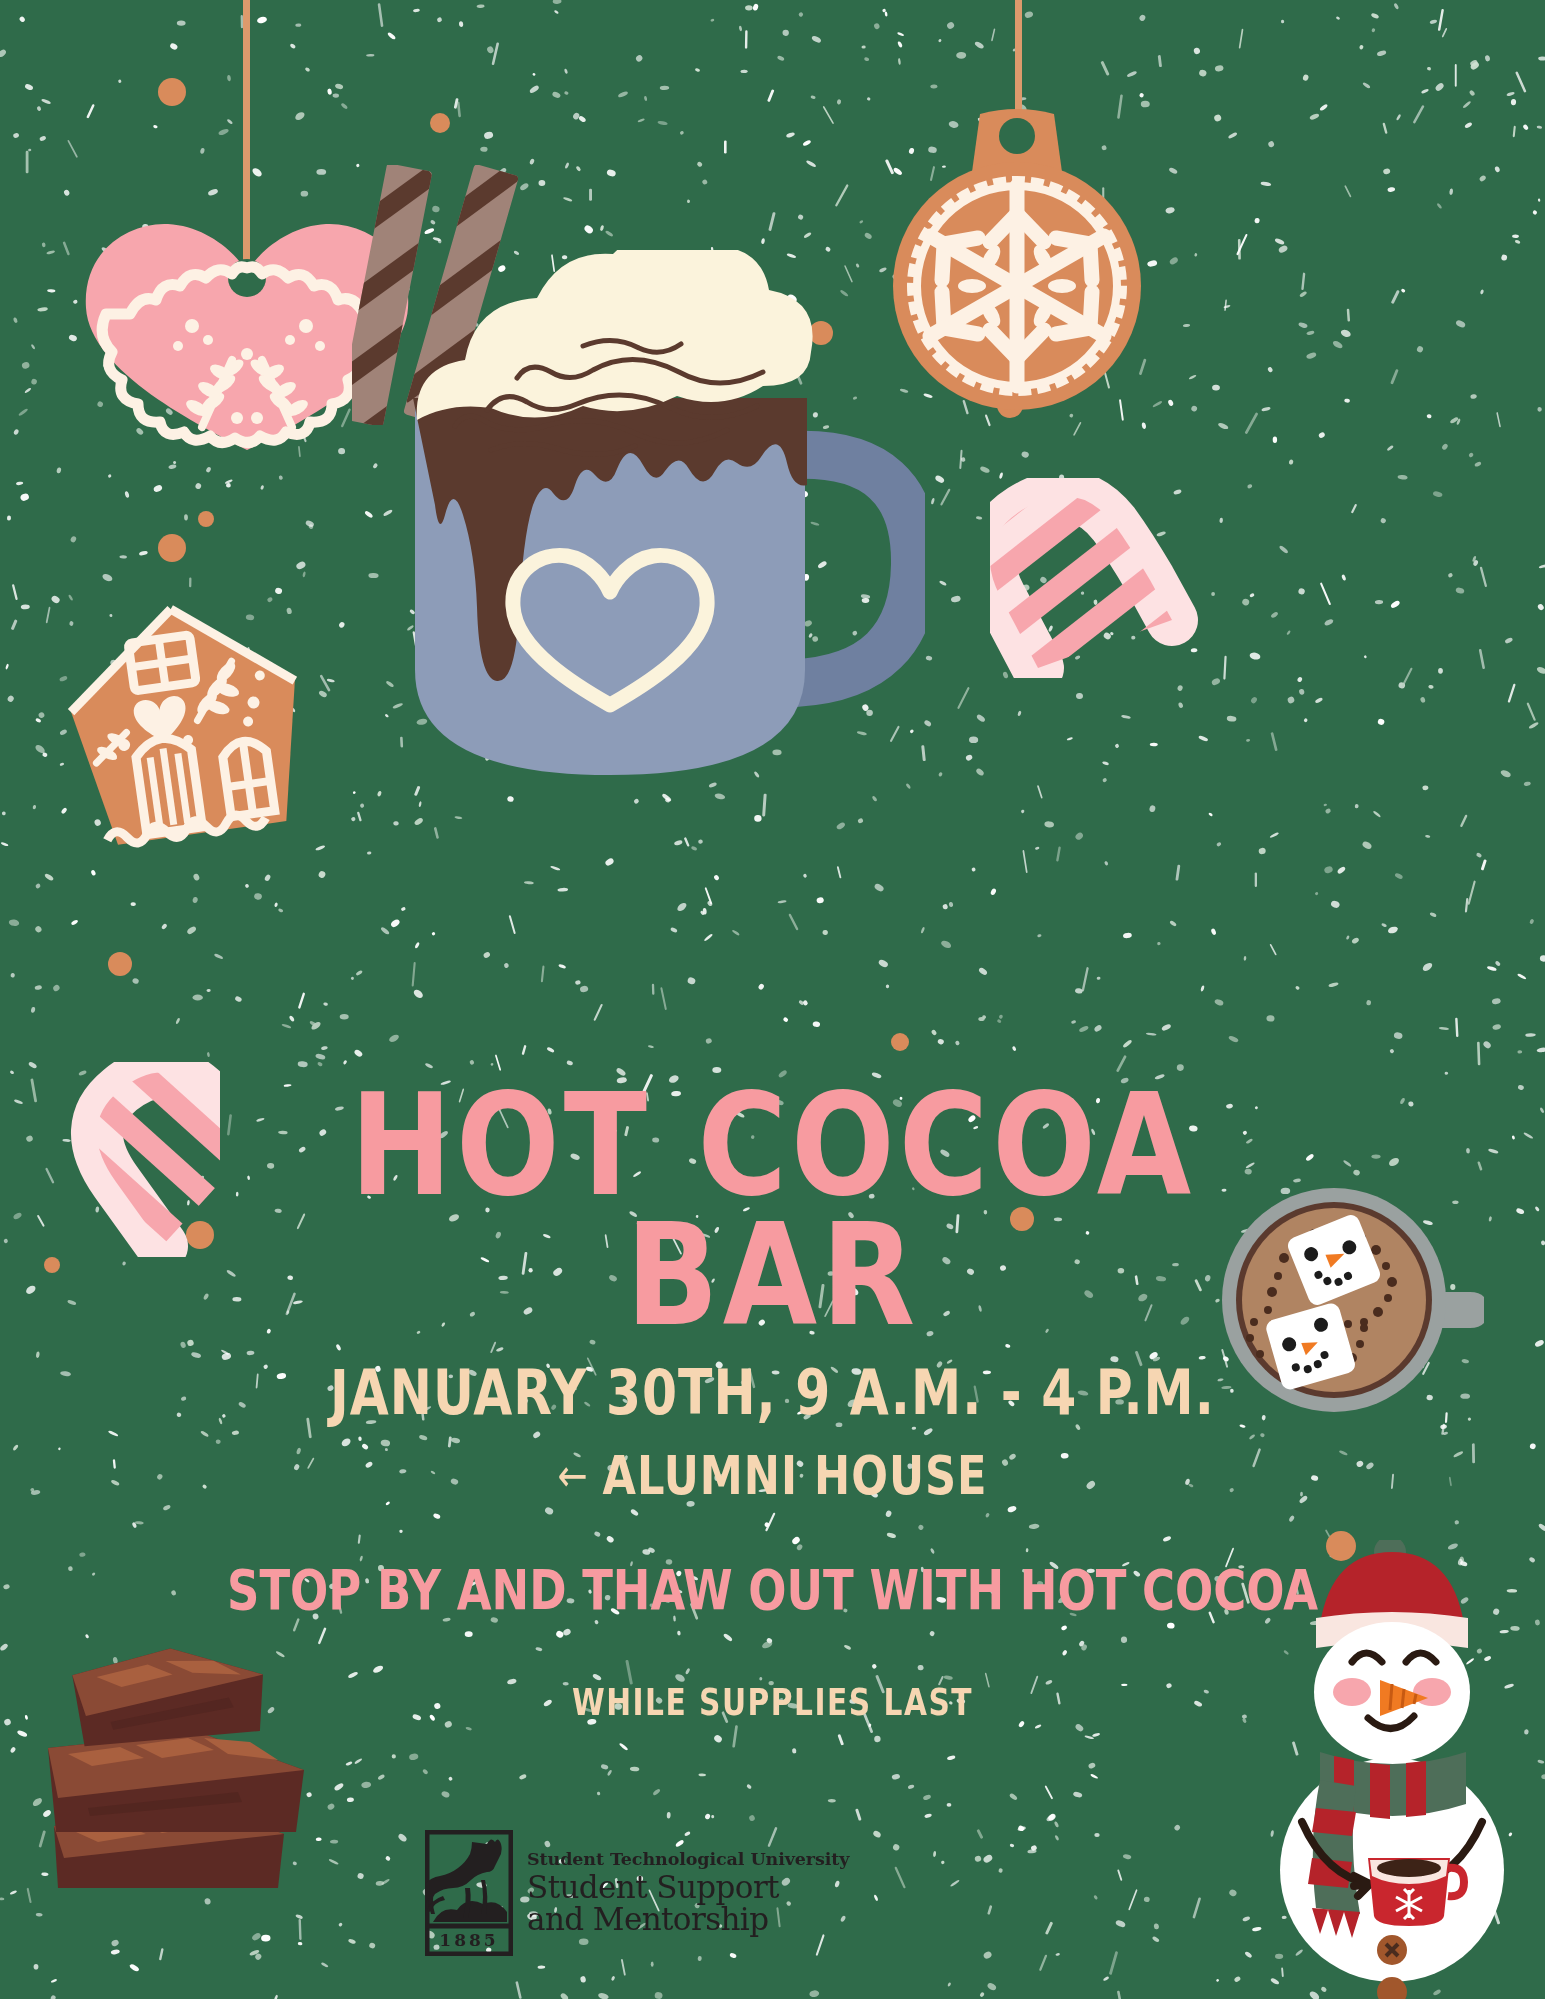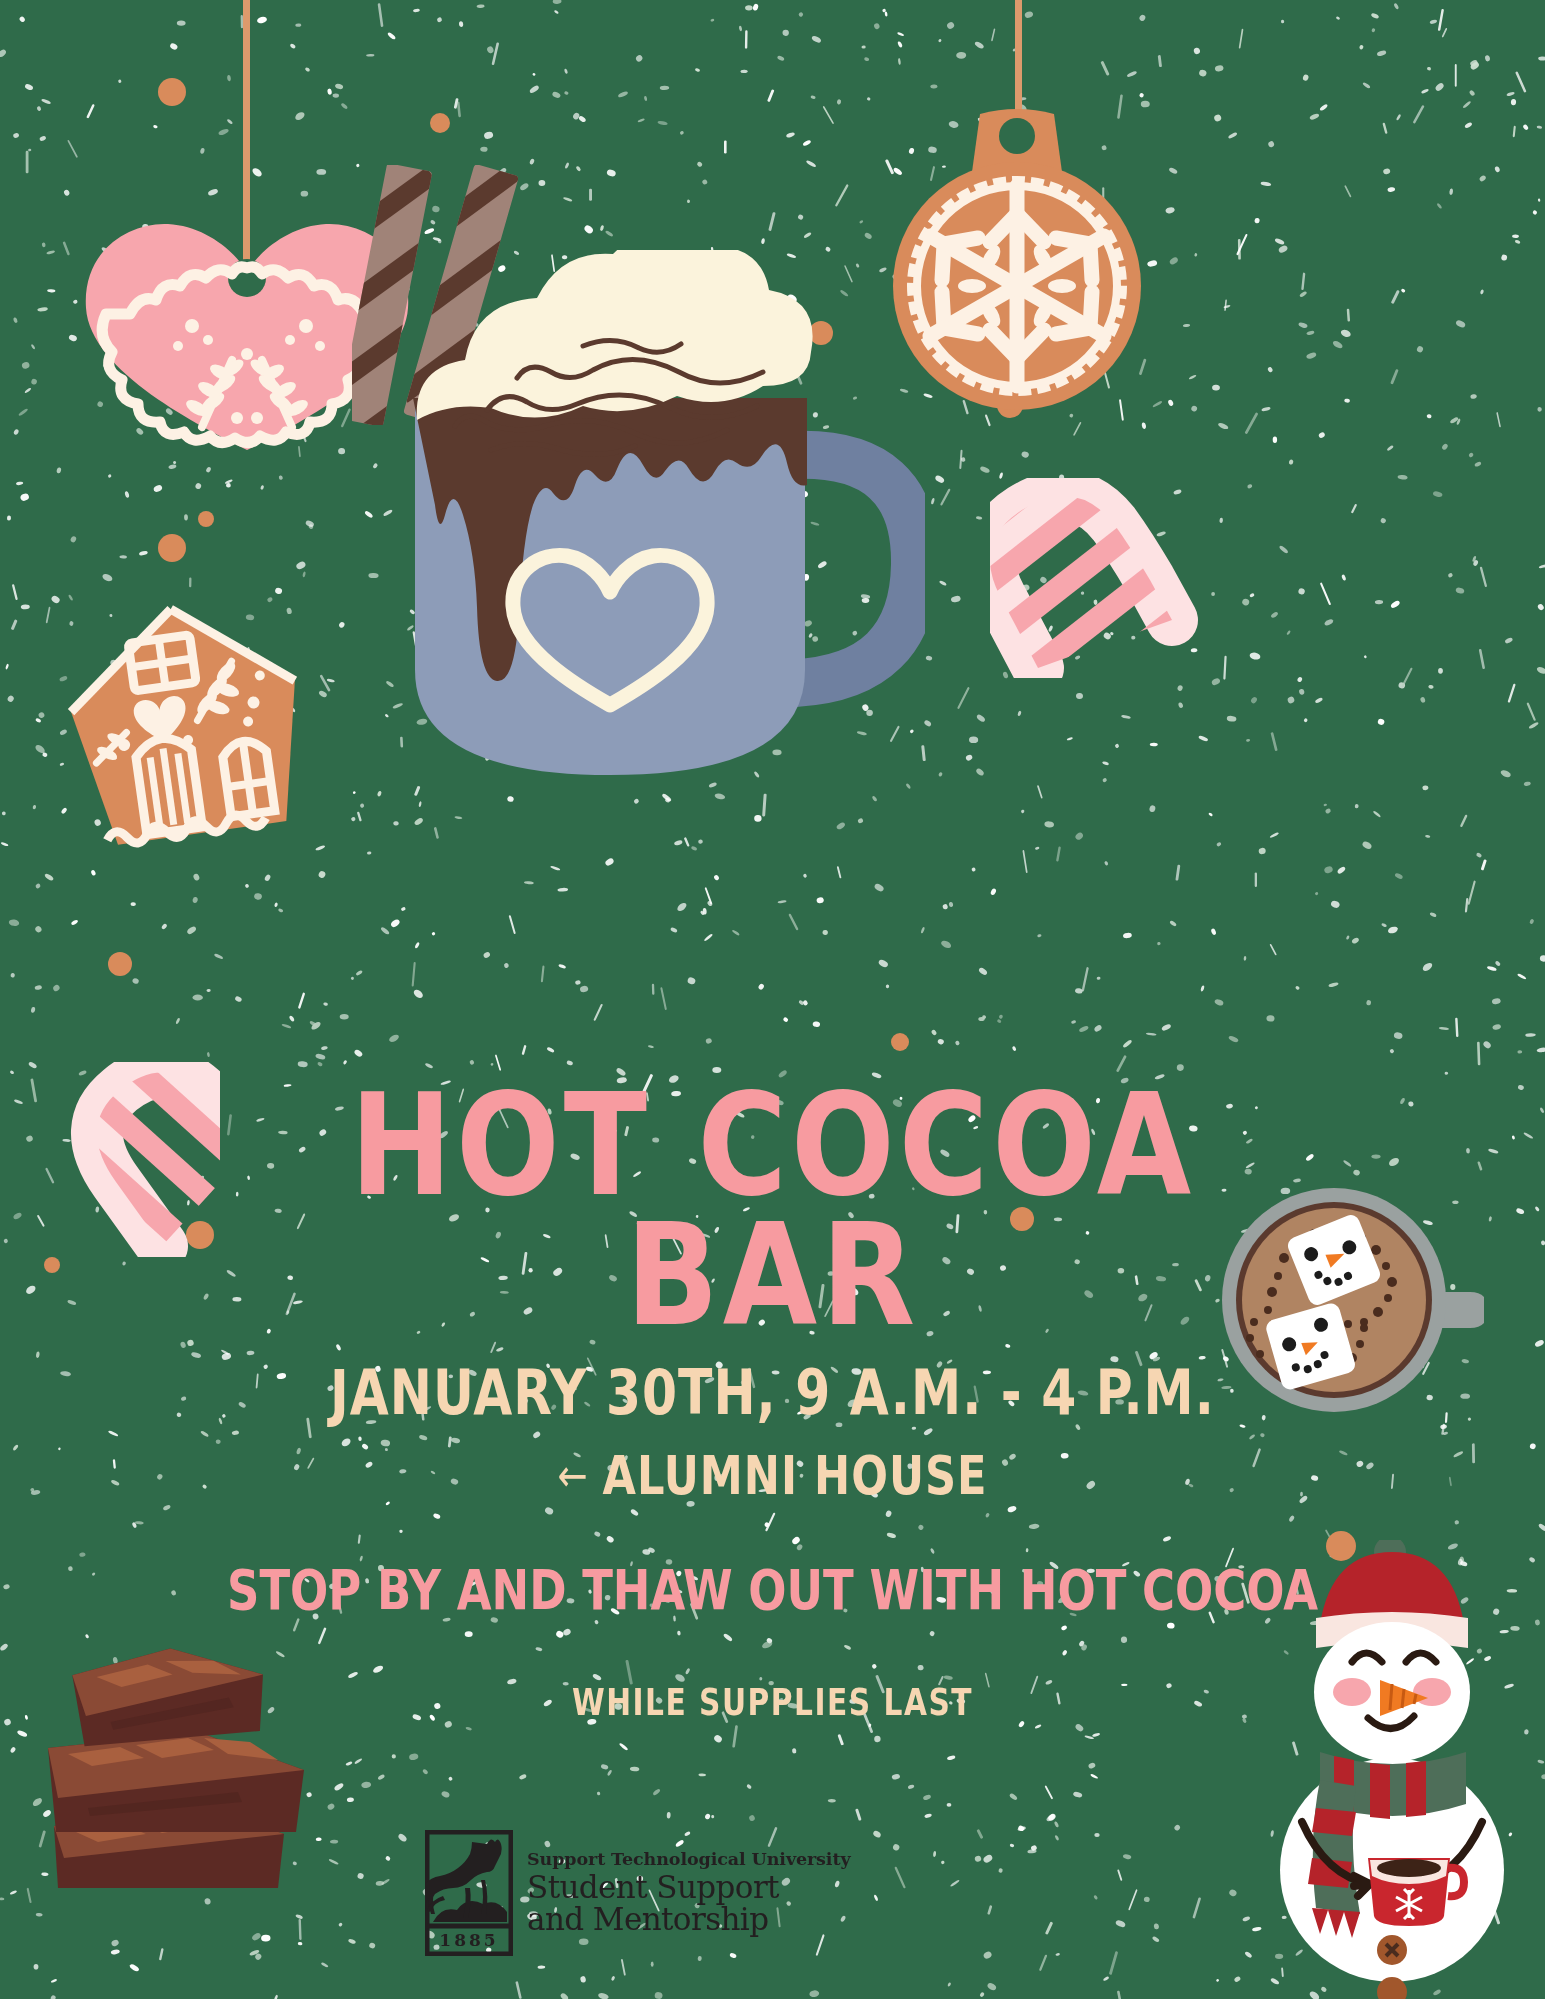--- a/index.html
+++ b/index.html
@@ -2313,21 +2313,21 @@
                q0 8 2 14 l-4 0 q-3 -8 -3 -16 q-4 8 -2 18 l-4 0
                q-4 -12 0 -22 q-2 -2 0 -6 q6 -10 18 -12 q10 -2 18 -8
                q8 -6 12 -14 q2 -6 2 -12 Z" fill="#231f20"></path>
       <path d="M40 58 q2 14 -2 30 l5 0 q4 -16 2 -30 Z" fill="#231f20"></path>
       <path d="M56 50 q4 16 0 34 l5 0 q3 -18 -1 -34 Z" fill="#231f20"></path>
       <path d="M18 66 q-12 4 -16 14 l3 2 q4 -10 15 -12 Z" fill="#231f20"></path>
 
       <text x="44" y="116" text-anchor="middle" font-family="DejaVu Serif, serif" font-size="17" font-weight="700" letter-spacing="3" fill="#231f20">1885</text>
     </svg>
     <div class="words">
-      <div class="univ">Support Technological University</div>
+      <div class="univ">Student Technological University</div>
       <div class="unit">Student Support</div>
       <div class="unit">and Mentorship</div>
     </div>
   </div>
 
   <svg class="deco" style="left:0; top:0; z-index:5;" width="1545" height="1999" viewBox="0 0 1545 1999">
     <g fill="#d98b5b">
       <circle cx="172" cy="92" r="14"></circle>
         <circle cx="440" cy="123" r="10"></circle>
       <circle cx="172" cy="548" r="14"></circle>

